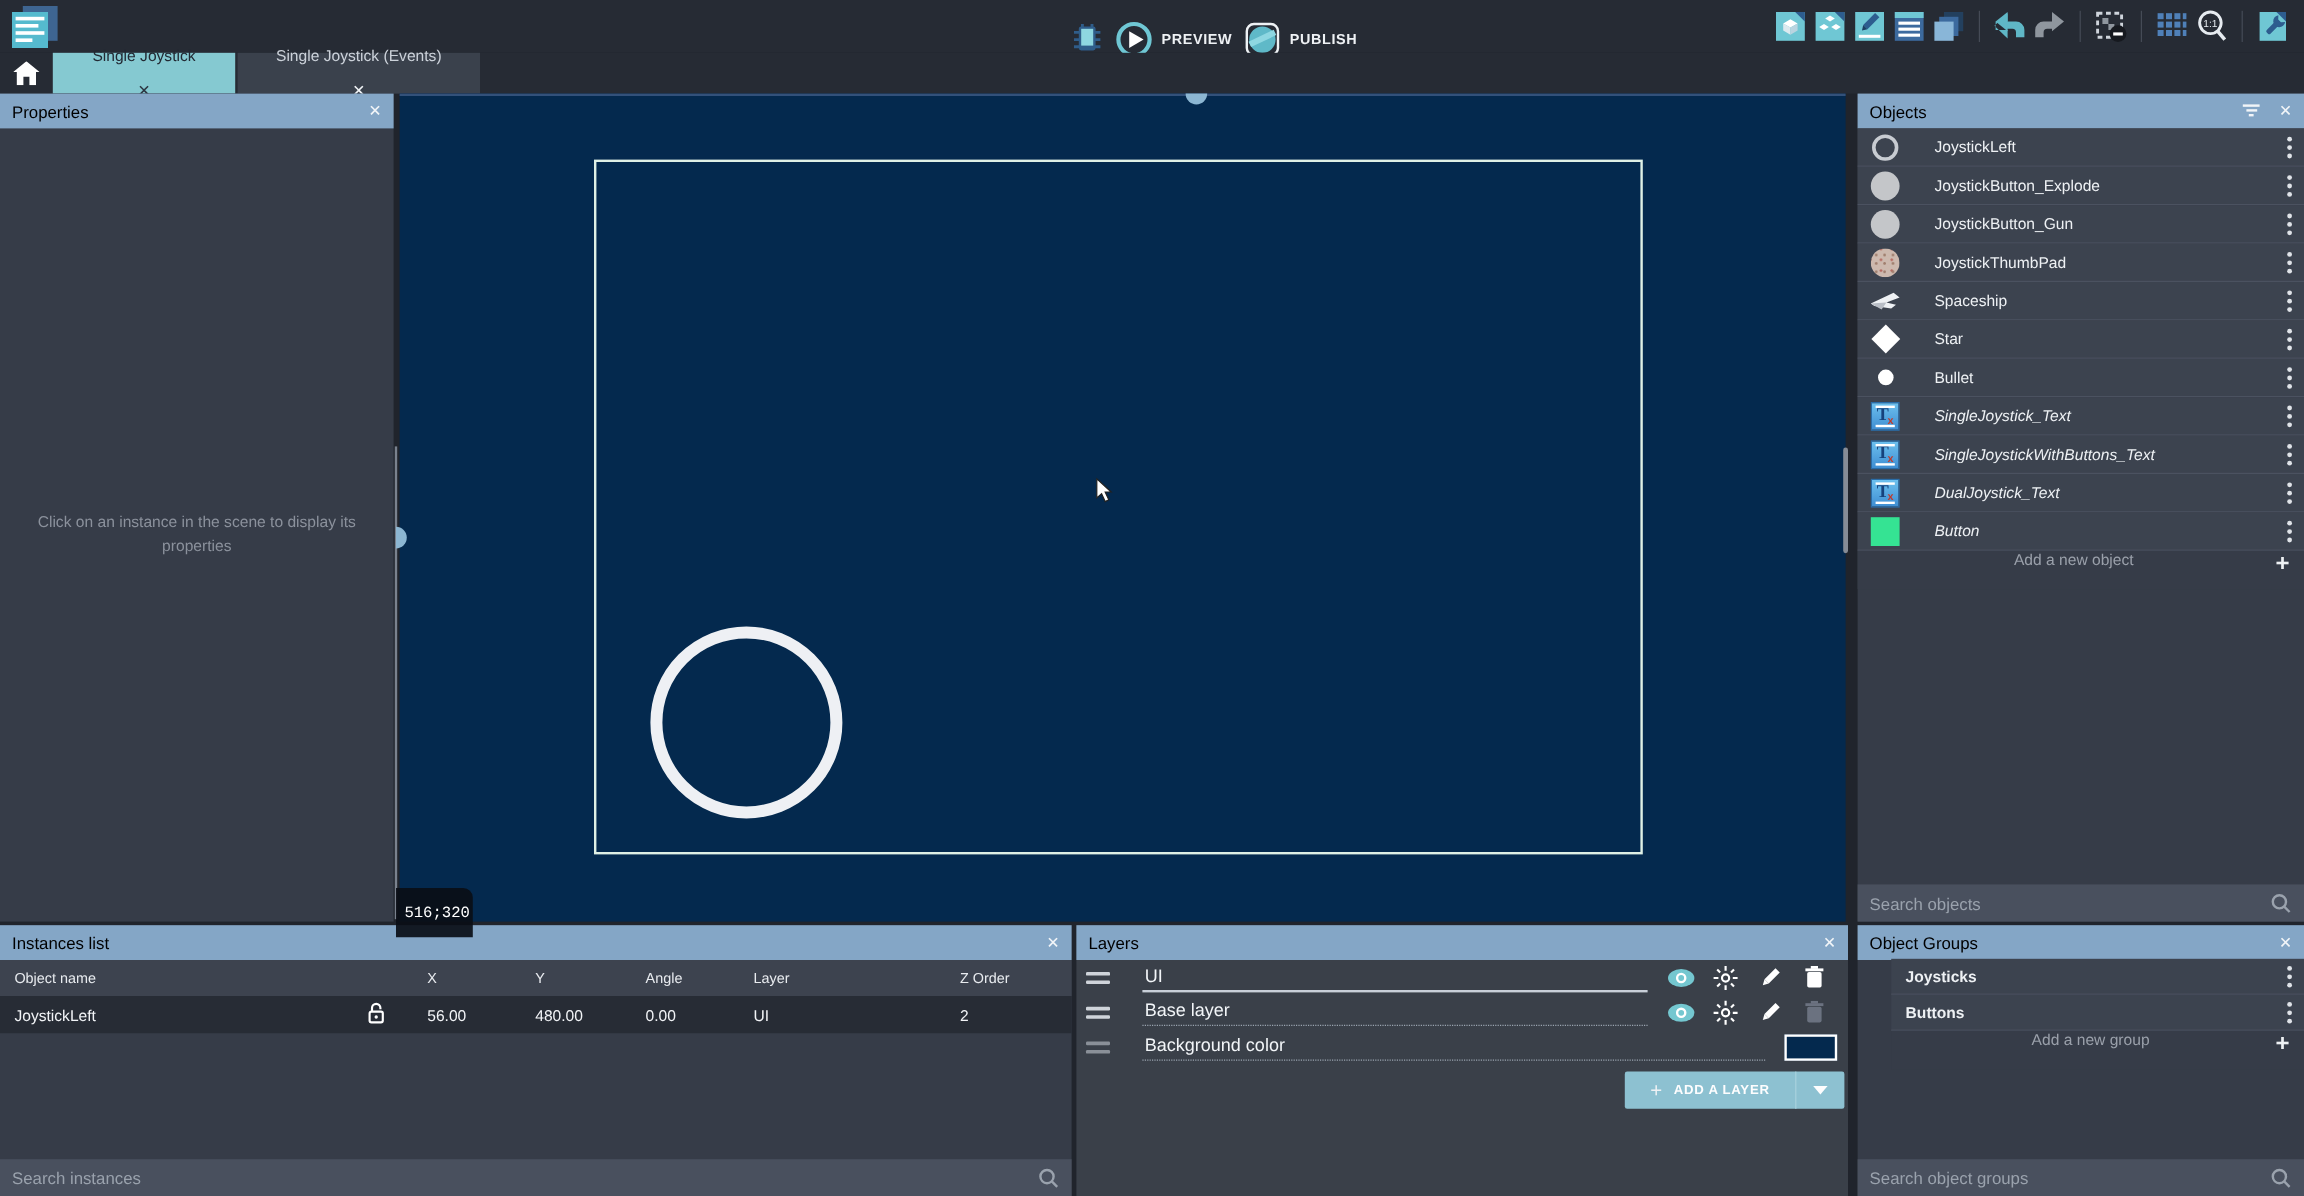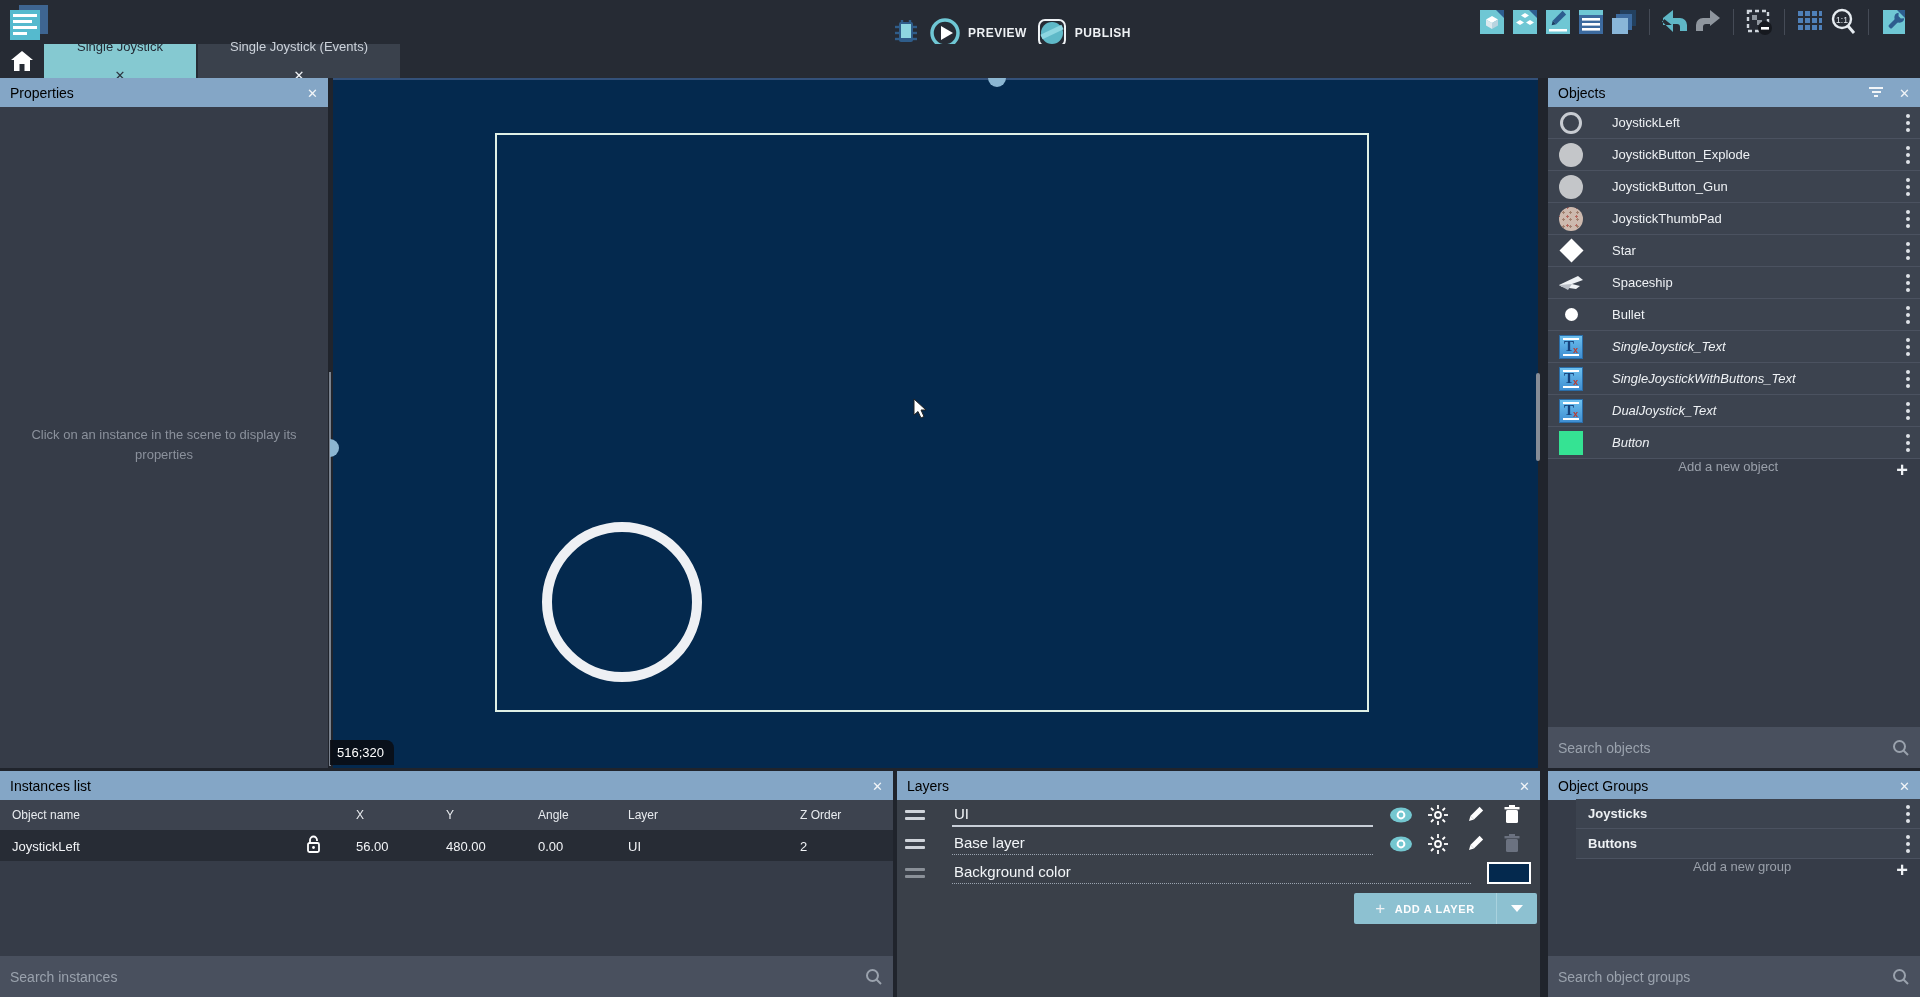--- a/index.html
+++ b/index.html
@@ -35,37 +35,37 @@
   
   .panel { position:absolute; background:#363c48; }
   .panel-header { position:absolute; left:0; top:0; right:0; height:29px; background:#84a6c6; display:flex; align-items:center; padding:0 10px; }
   .panel-title { font-size:14px; color:#000000; flex:1; }
   .x-icon { color:#f2f5f8; font-style:normal; cursor:pointer; }
   .x-icon::before { content:"✕"; font-size:13px; }
   .filter-icon { width:14px; height:12px; margin-right:16px; display:flex; flex-direction:column; gap:2px; align-items:center; cursor:pointer; }
   .filter-icon i{ display:block; height:2px; background:#f2f5f8; }
   .filter-icon i:nth-child(1){width:14px}.filter-icon i:nth-child(2){width:9px}.filter-icon i:nth-child(3){width:4px}
 
-  .search-bar { position:absolute; left:0; right:0; bottom:0; height:41px; background:#49505e; display:flex; align-items:center; padding:0 10px; }
+  .search-bar { position:absolute; left:0; right:0; bottom:0; height:31px; background:#49505e; display:flex; align-items:center; padding:0 10px; }
   .search-bar input { flex:1; background:transparent; border:none; outline:none; color:#e8ebef; font-size:14px; font-family:"Liberation Sans",sans-serif; }
   .search-bar input::placeholder { color:#9aa2ad; }
 
   .plus-icon { color:#eef1f4; font-size:20px; font-weight:bold; cursor:pointer; }
   .plus-icon::before{ content:"+"; }
   .menu-dots { width:4px; height:4px; border-radius:50%; background:#dfe3e8; box-shadow:0 7px 0 #dfe3e8, 0 -7px 0 #dfe3e8; margin:0 10px; cursor:pointer; flex:none; }
 
   
   .properties { left:0; top:78px; width:328px; height:690px; }
   .prop-msg { position:absolute; left:14px; right:14px; top:347px; text-align:center; font-size:13px; color:#8b919c; line-height:1.5; }
 
   
   .scene { position:absolute; left:333px; top:78px; width:1205px; height:690px; background:#04294e; border-top:2px solid #33517a; }
   .game-rect { position:absolute; left:162px; top:53px; width:874px; height:579px; border:2px solid #dff0e6; }
   .joystick-ring { position:absolute; left:209px; top:442px; width:160px; height:160px; border:10px solid #eef0f4; border-radius:50%; }
-  .coords-badge { position:absolute; left:330px; top:740px; width:64px; height:25px; background:rgba(10,14,22,.92); color:#fff; font-size:13px; display:flex; align-items:center; padding-left:7px; border-radius:0 8px 0 0; z-index:5; }
+  .coords-badge { position:absolute; left:330px; top:740px; width:64px; height:41px; background:rgba(10,14,22,.92); color:#fff; font-size:13px; display:flex; align-items:center; padding-left:7px; border-radius:0 8px 0 0; z-index:5;font-family:Liberation Mono, monospace; }
   .handle-top { position:absolute; left:988px; top:78px; width:18px; height:9px; background:#8cb6d2; border-radius:0 0 9px 9px; cursor:row-resize; z-index:4; }
   .handle-left { position:absolute; left:330px; top:439px; width:9px; height:18px; background:#8cb6d2; border-radius:0 9px 9px 0; cursor:col-resize; z-index:4; }
   .vline-props { position:absolute; left:329px; top:372px; width:2px; height:394px; background:#7a828e; }
   .obj-scrollbar { position:absolute; left:1536px; top:373px; width:4px; height:88px; background:#868c96; border-radius:2px; }
   .cursor-arrow { position:absolute; left:580px; top:318px; }
 
   
   .objects { left:1548px; top:78px; width:372px; height:690px; }
   .obj-list { position:absolute; left:0; top:29px; right:0; }
   .obj-row { height:32px; display:flex; align-items:center; background:#3c434f; border-bottom:1px solid #4b5260; padding-left:8px; cursor:pointer; }
@@ -350,33 +350,33 @@
       </div>
       <div class="obj-row">
         <span class="obj-icon-box">
             <span class="icon-circle-speckled"></span>
           </span>
         <span class="obj-label">JoystickThumbPad</span>
         <span class="menu-dots"></span>
       </div>
       <div class="obj-row">
         <span class="obj-icon-box">
-            <span class="icon-diamond"></span>
-          </span>
-        <span class="obj-label">Star</span>
-        <span class="menu-dots"></span>
-      </div>
-      <div class="obj-row">
-        <span class="obj-icon-box">
           <svg width="26" height="18" viewBox="0 0 26 18">
             <polygon points="1,11 20,2 25,6 14,10 22,12 18,15 4,13" fill="#eef1f4"></polygon>
             <polygon points="1,11 14,10 10,16" fill="#b9bec6"></polygon>
           </svg>
         </span>
         <span class="obj-label">Spaceship</span>
+        <span class="menu-dots"></span>
+      </div>
+      <div class="obj-row">
+        <span class="obj-icon-box">
+            <span class="icon-diamond"></span>
+          </span>
+        <span class="obj-label">Star</span>
         <span class="menu-dots"></span>
       </div>
       <div class="obj-row">
         <span class="obj-icon-box">
             <span class="icon-dot"></span>
           </span>
         <span class="obj-label">Bullet</span>
         <span class="menu-dots"></span>
       </div>
       <div class="obj-row">

